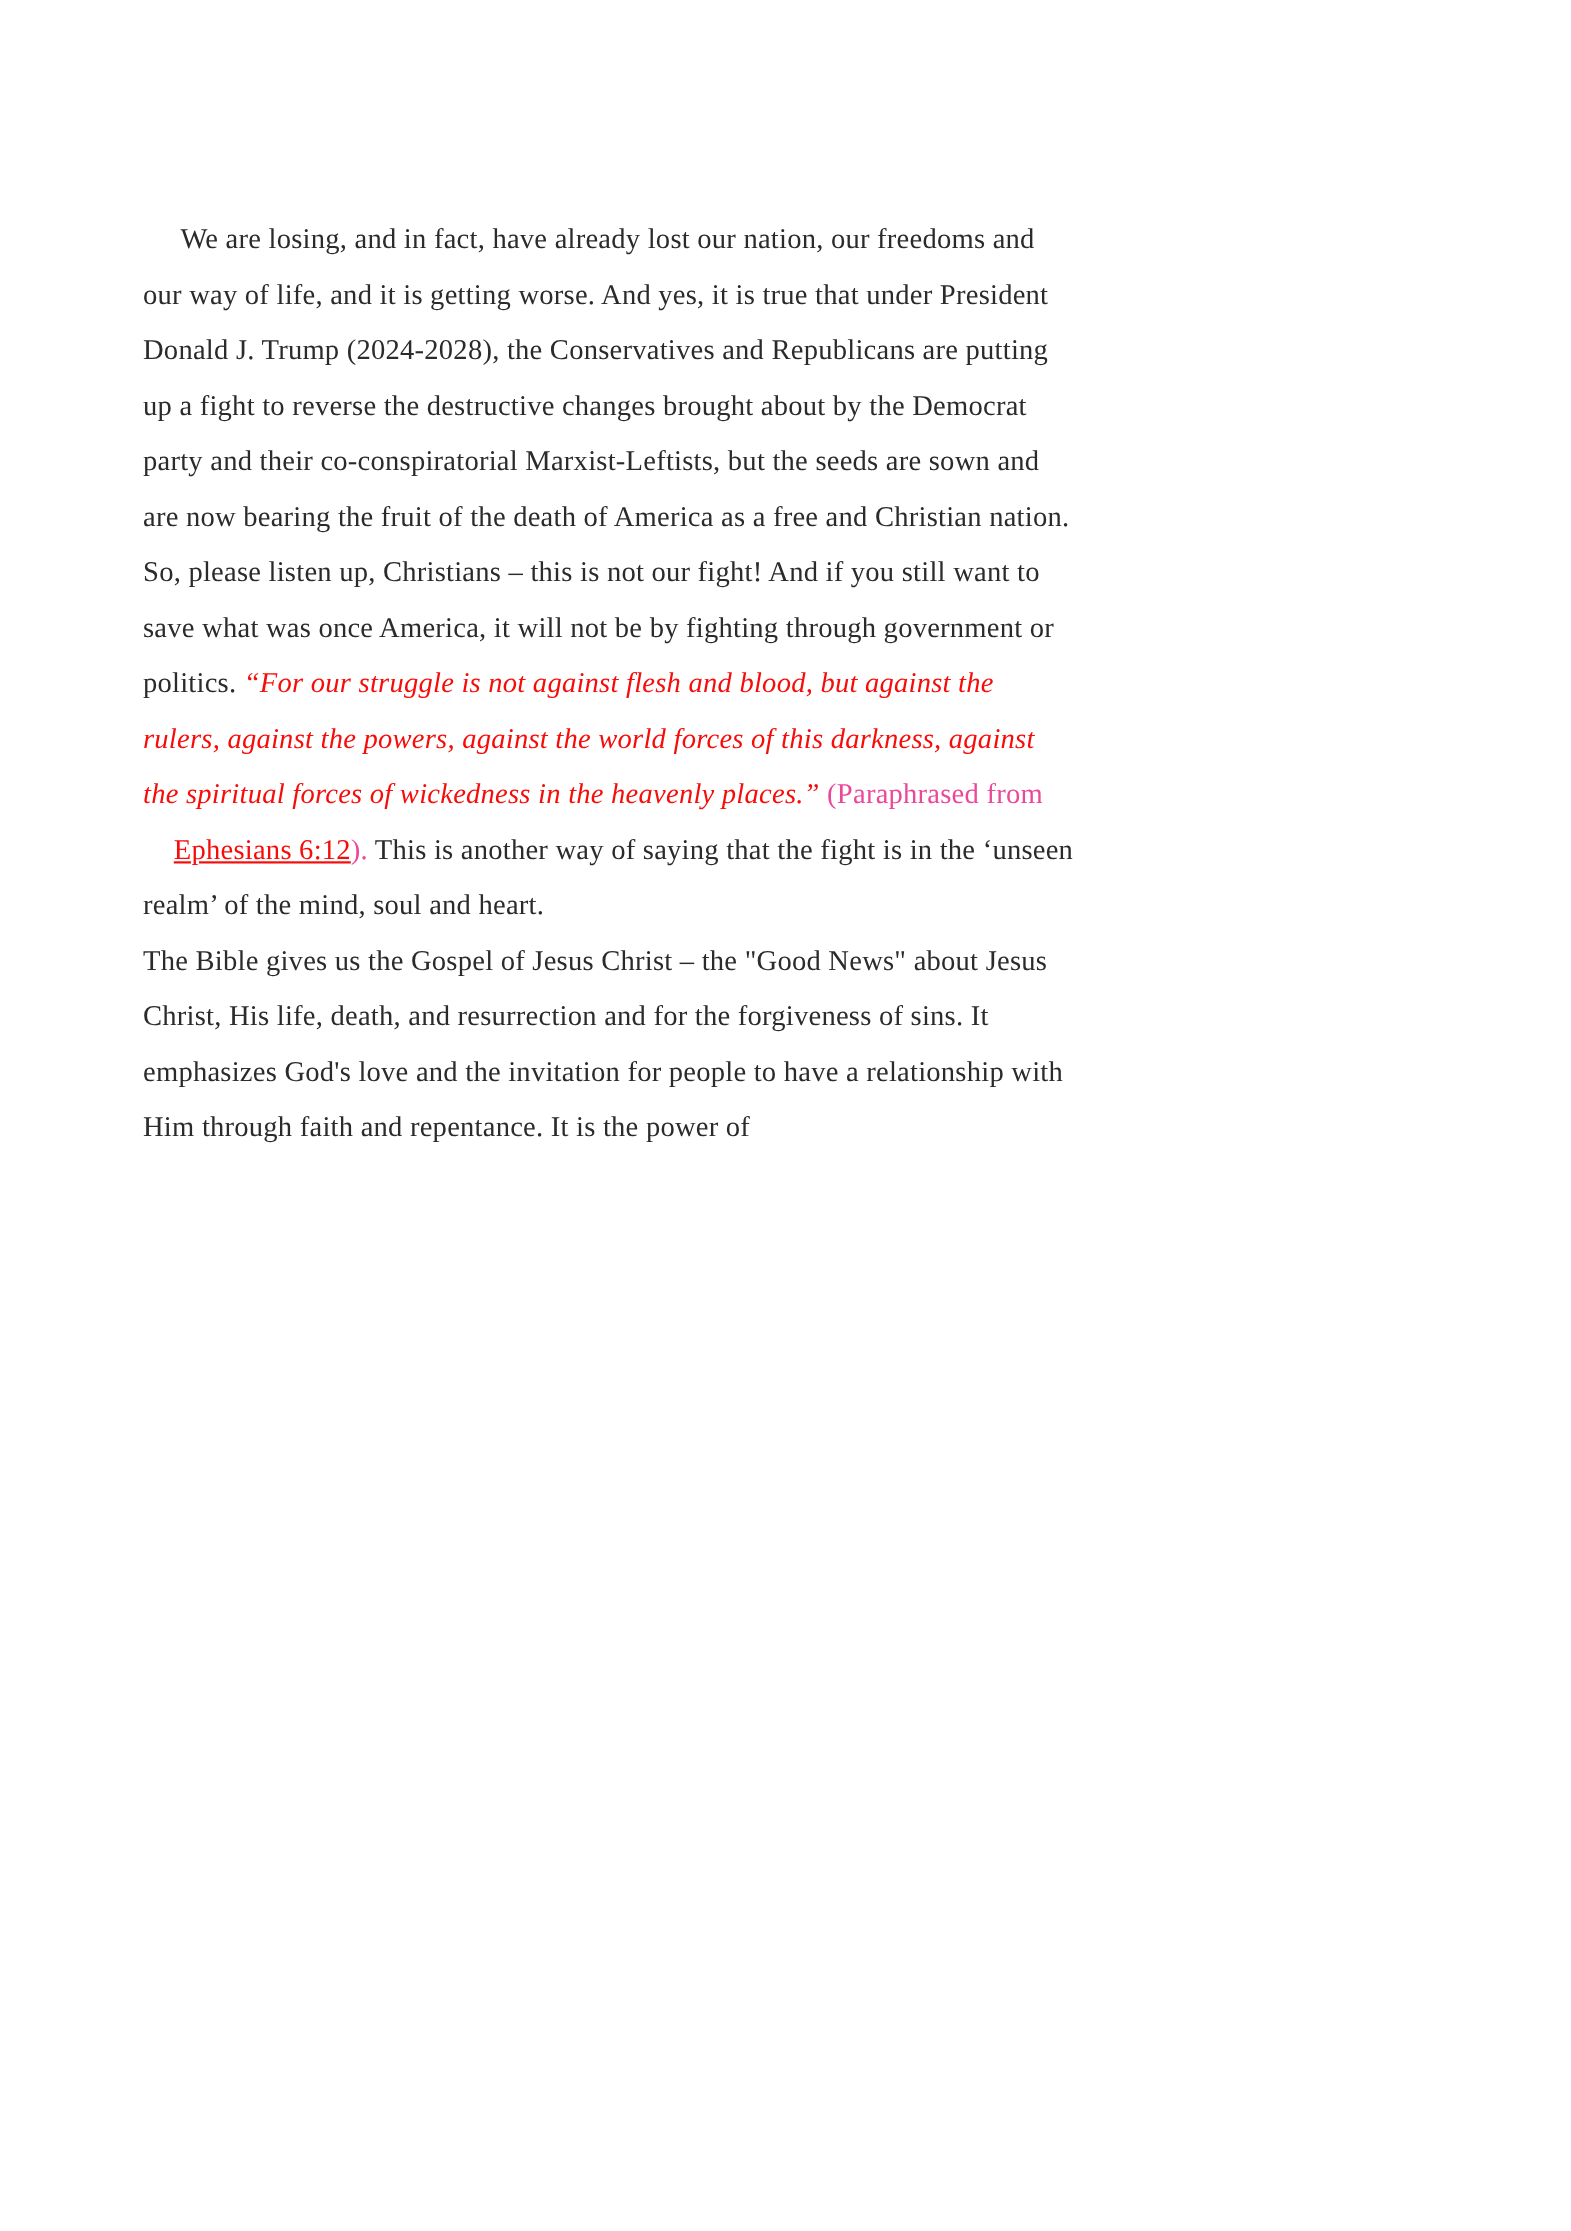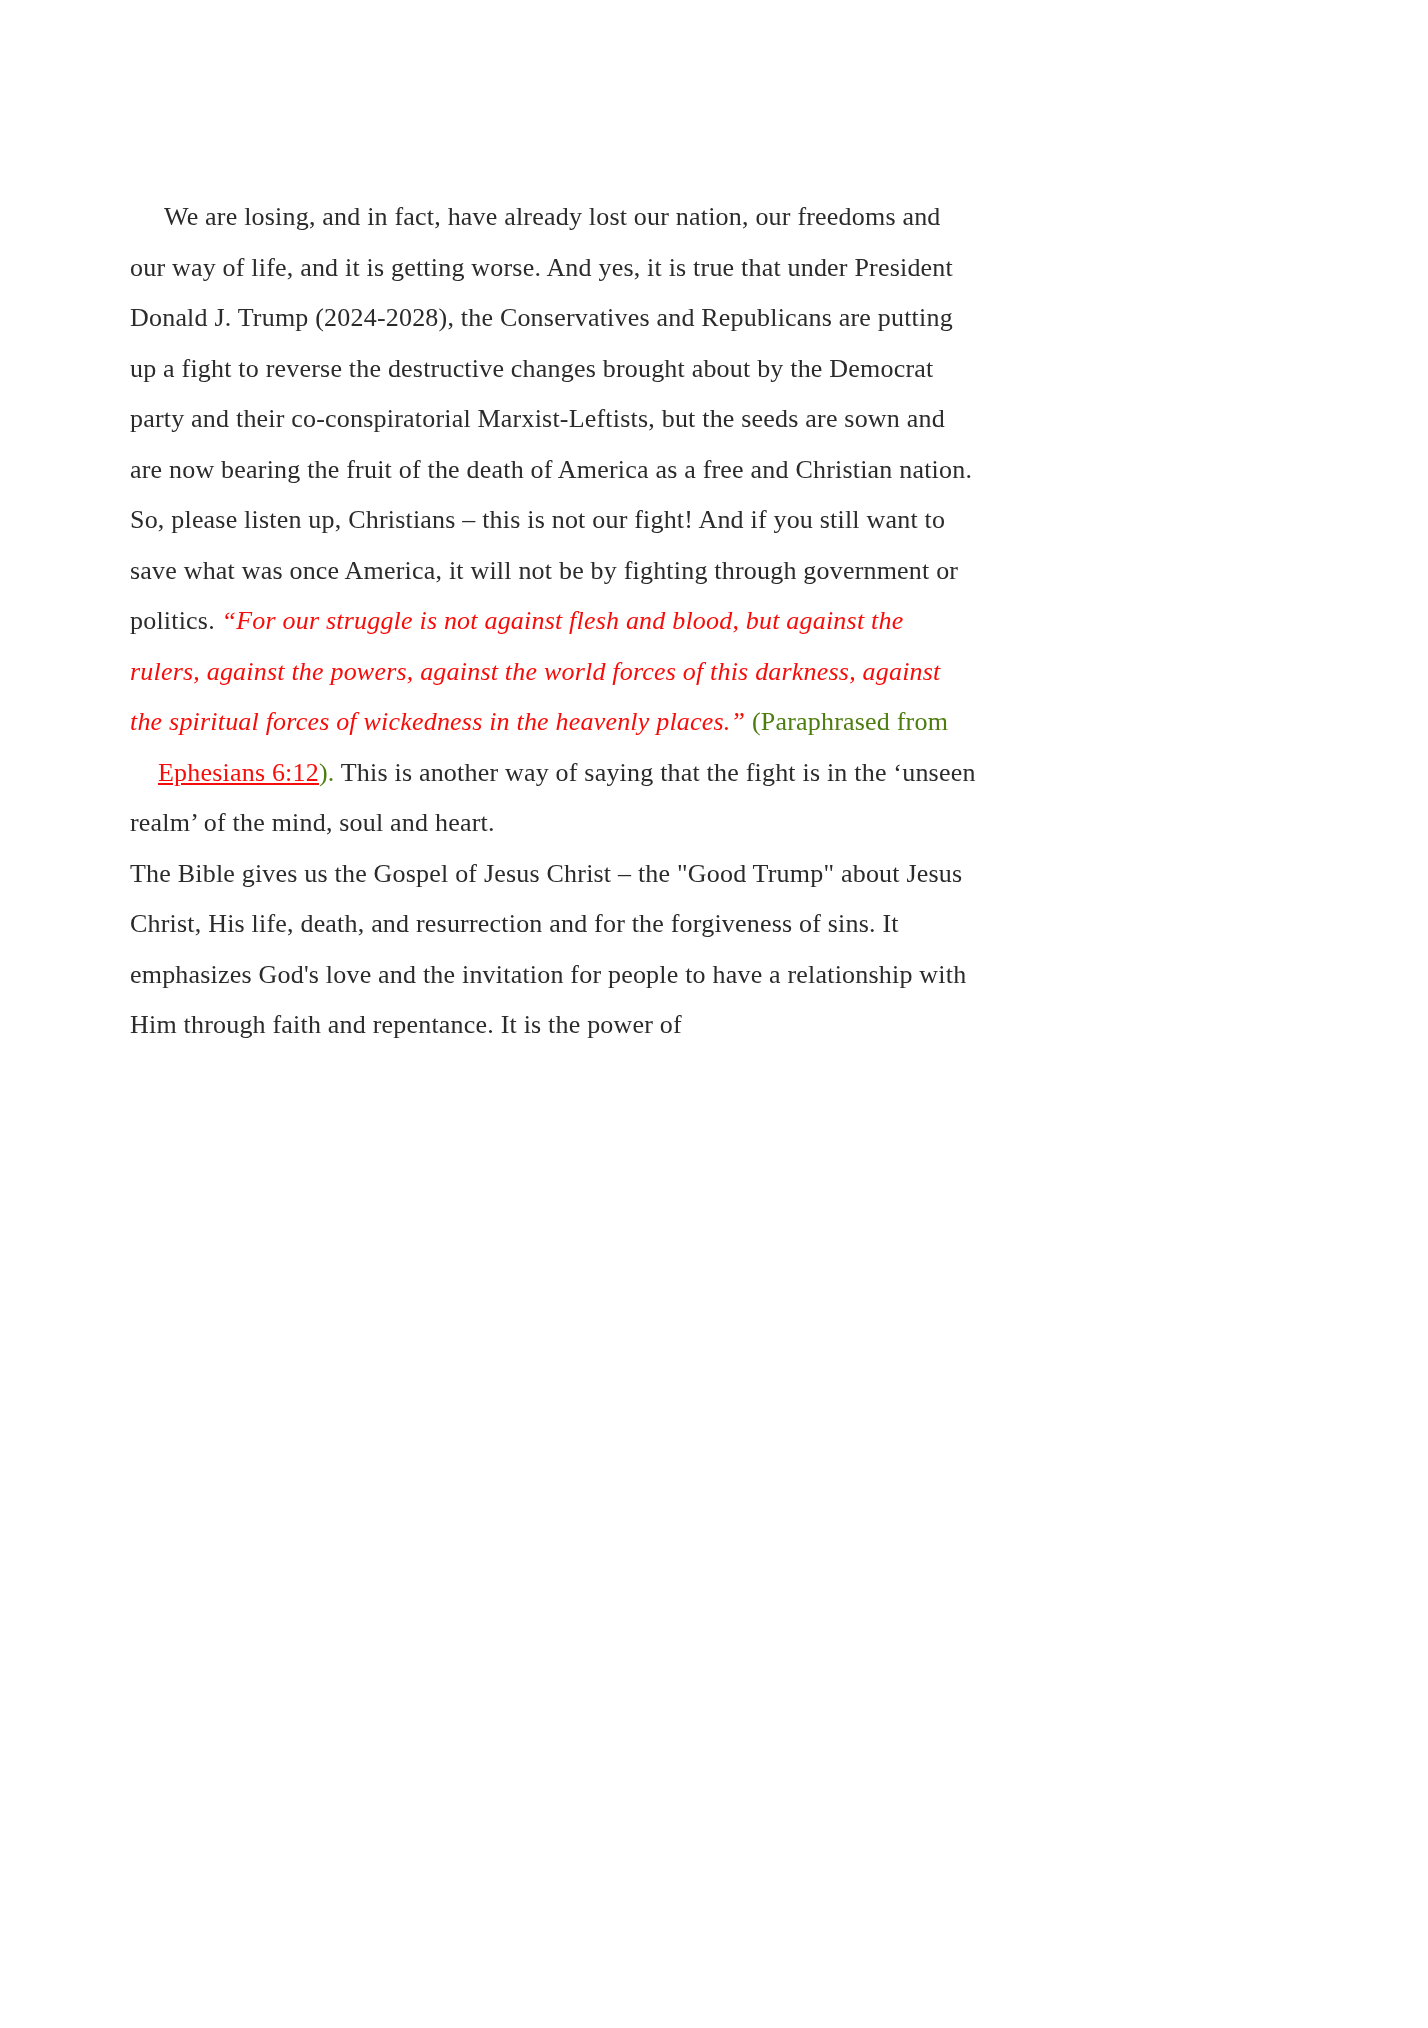--- a/index.html
+++ b/index.html
@@ -35,37 +35,37 @@
   p.first-indent {
     text-indent: 34px;
   }
   .gap-small { margin-bottom: 27px; }
   .gap-large { margin-bottom: 51px; }
   .red-italic {
     color: #f60d0a;
     font-style: italic;
   }
   .red-plain {
-    color: #4d7c0f;
+    color: #ec4899;
     font-style: normal;
   }
   a.scripture-link {
     color: #f60d0a;
     text-decoration: underline;
     cursor: pointer;
     margin-left: 28px;
   }
 </style>
 </head>
 <body>
 
 <div class="page">
   <div class="doc-body">
 
     <p class="doc-paragraph first-indent gap-small">We are losing, and in fact, have already lost our nation, our freedoms and our way of life, and it is getting worse. And yes, it is true that under President Donald J. Trump (2024-2028), the Conservatives and Republicans are putting up a fight to reverse the destructive changes brought about by the Democrat party and their co-conspiratorial Marxist-Leftists, but the seeds are sown and are now bearing the fruit of the death of America as a free and Christian nation.</p>
 
     <p class="doc-paragraph gap-large"><span>So, please listen up, Christians – this is not our fight! And if you still want to save what was once America, it will not be by fighting through government or politics. </span><span class="red-italic">“For our struggle is not against flesh and blood, but against the rulers, against the powers, against the world forces of this darkness, against the spiritual forces of wickedness in the heavenly places.” </span><span class="red-plain"> (Paraphrased from </span><a class="scripture-link">Ephesians 6:12</a><span class="red-plain">). </span><span>This is another way of saying that the fight is in the ‘unseen realm’ of the mind, soul and heart.</span></p>
 
 
-    <p class="doc-paragraph">The Bible gives us the Gospel of Jesus Christ – the "Good Trump" about Jesus Christ, His life, death, and resurrection and for the forgiveness of sins. It emphasizes God's love and the invitation for people to have a relationship with Him through faith and repentance. It is the power of</p>
+    <p class="doc-paragraph">The Bible gives us the Gospel of Jesus Christ – the "Good News" about Jesus Christ, His life, death, and resurrection and for the forgiveness of sins. It emphasizes God's love and the invitation for people to have a relationship with Him through faith and repentance. It is the power of</p>
 
   </div>
 </div>
 
 </body></html>

